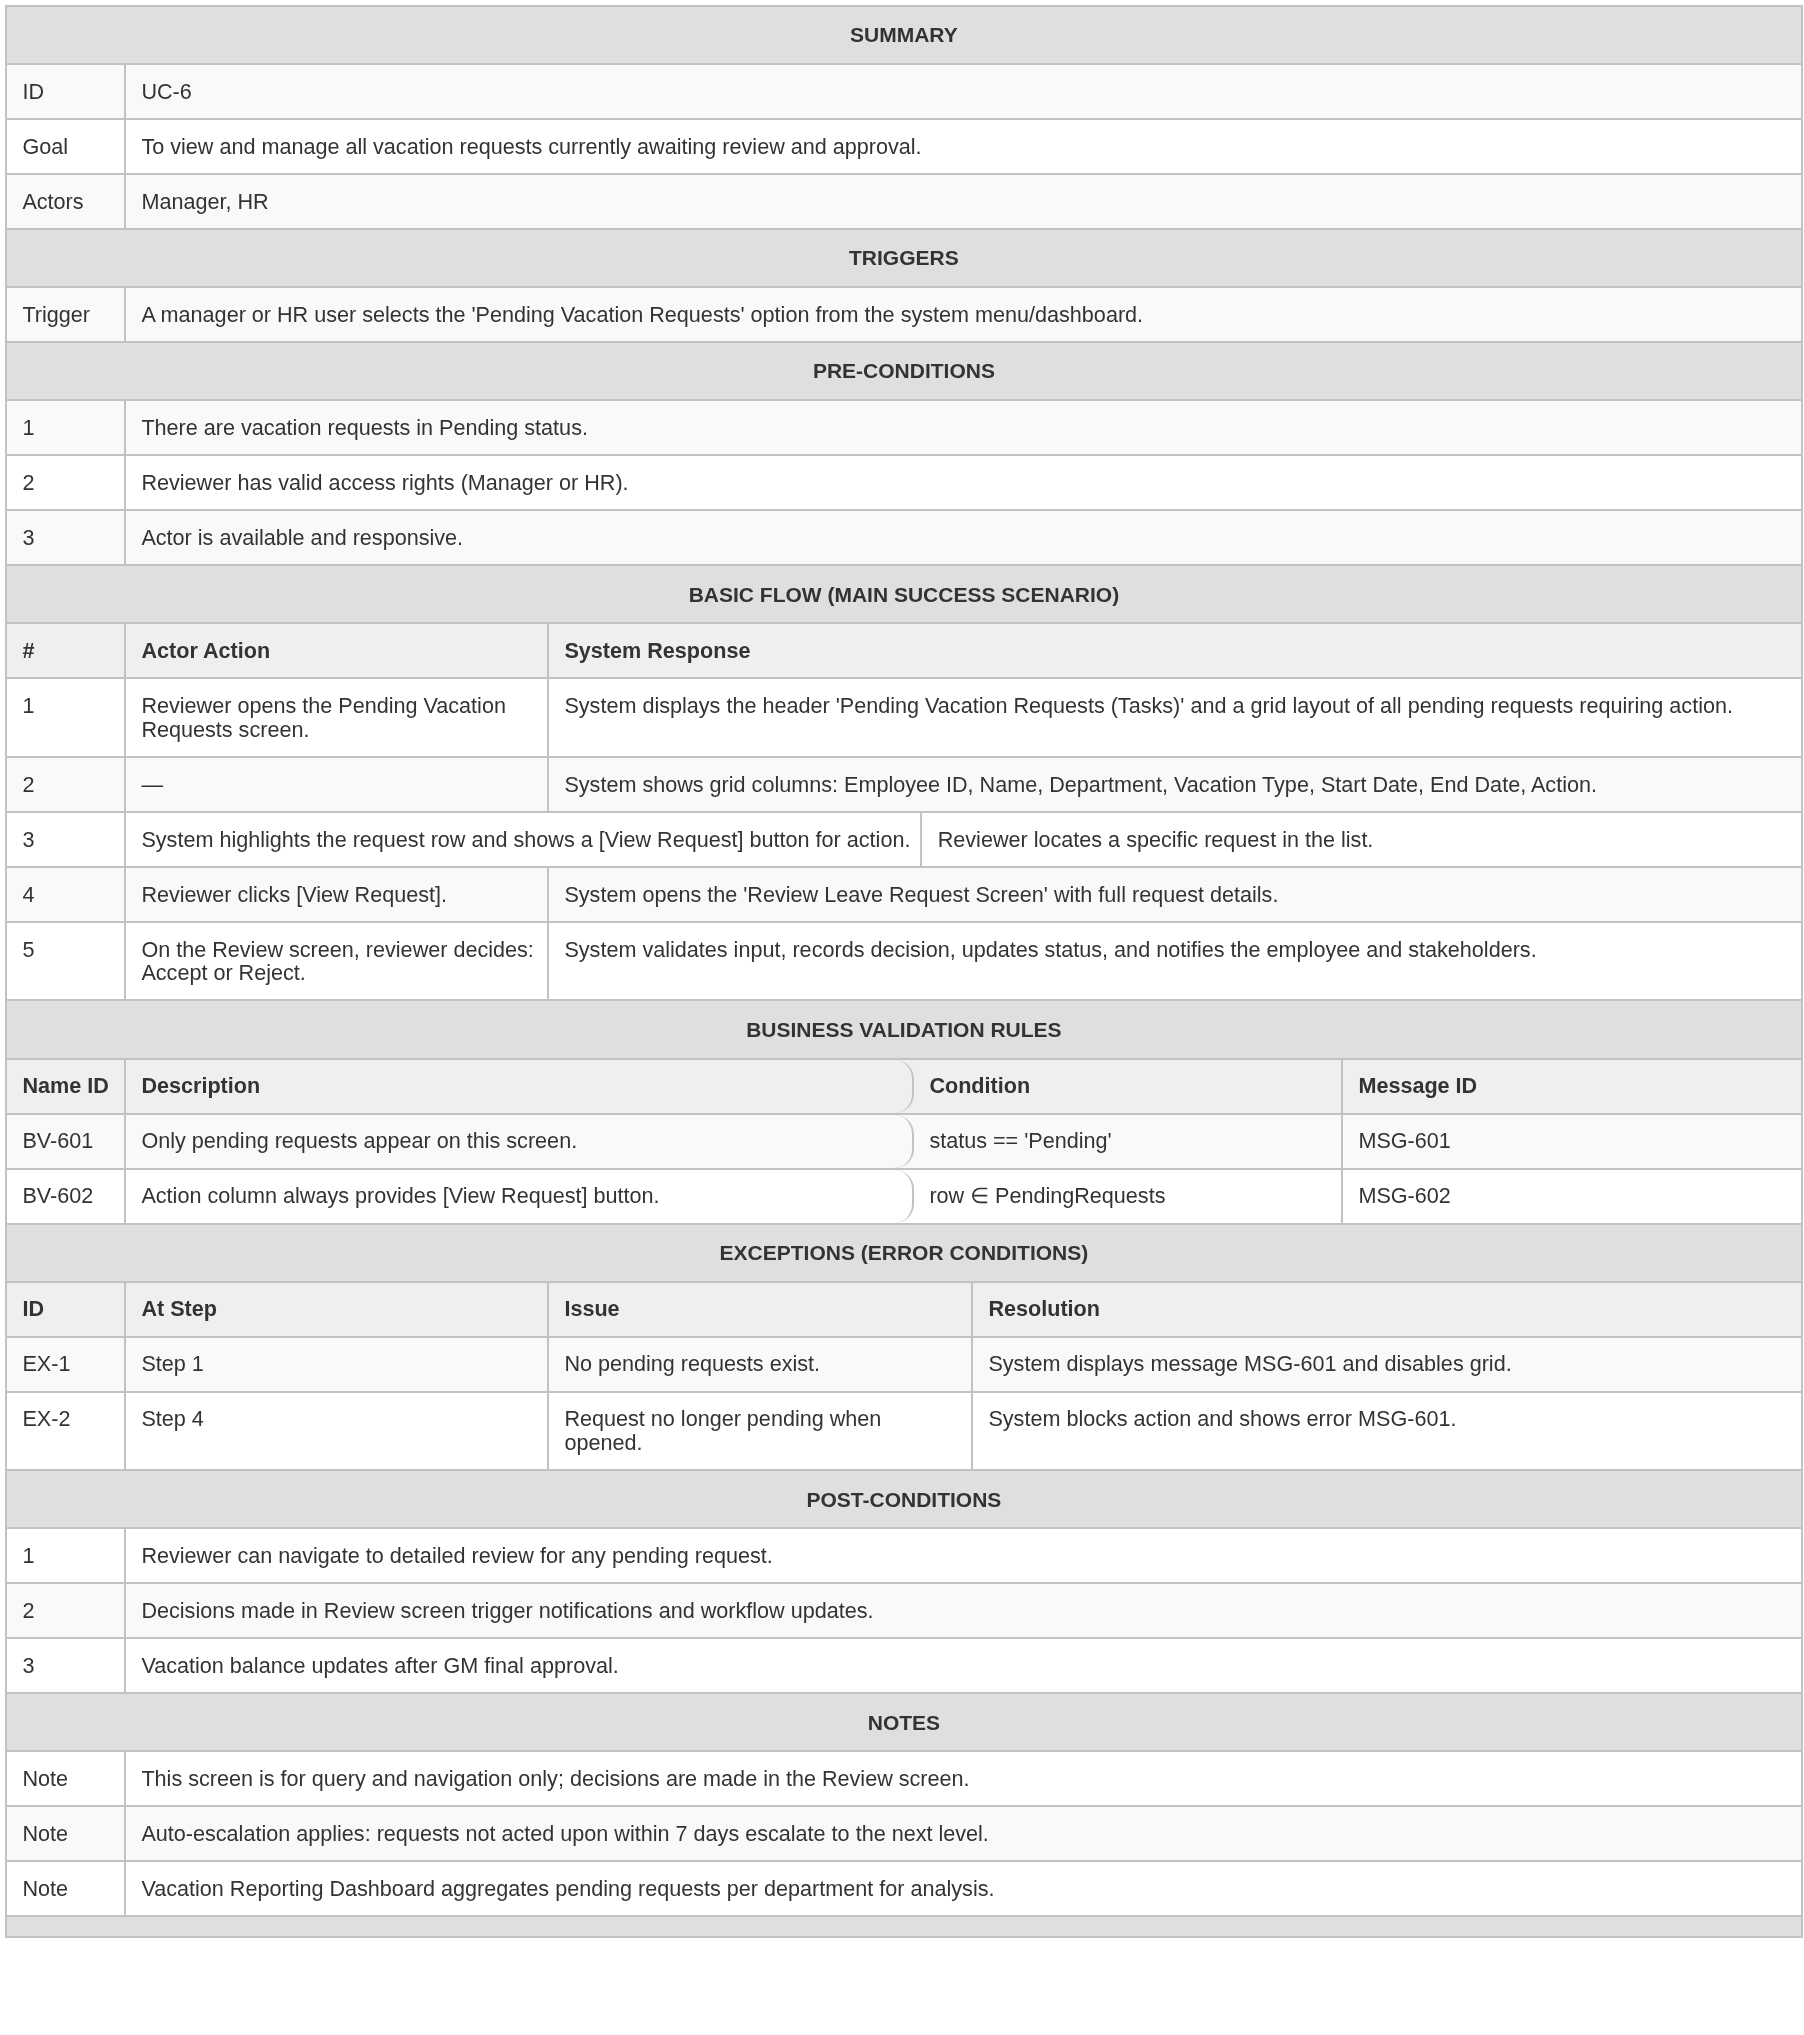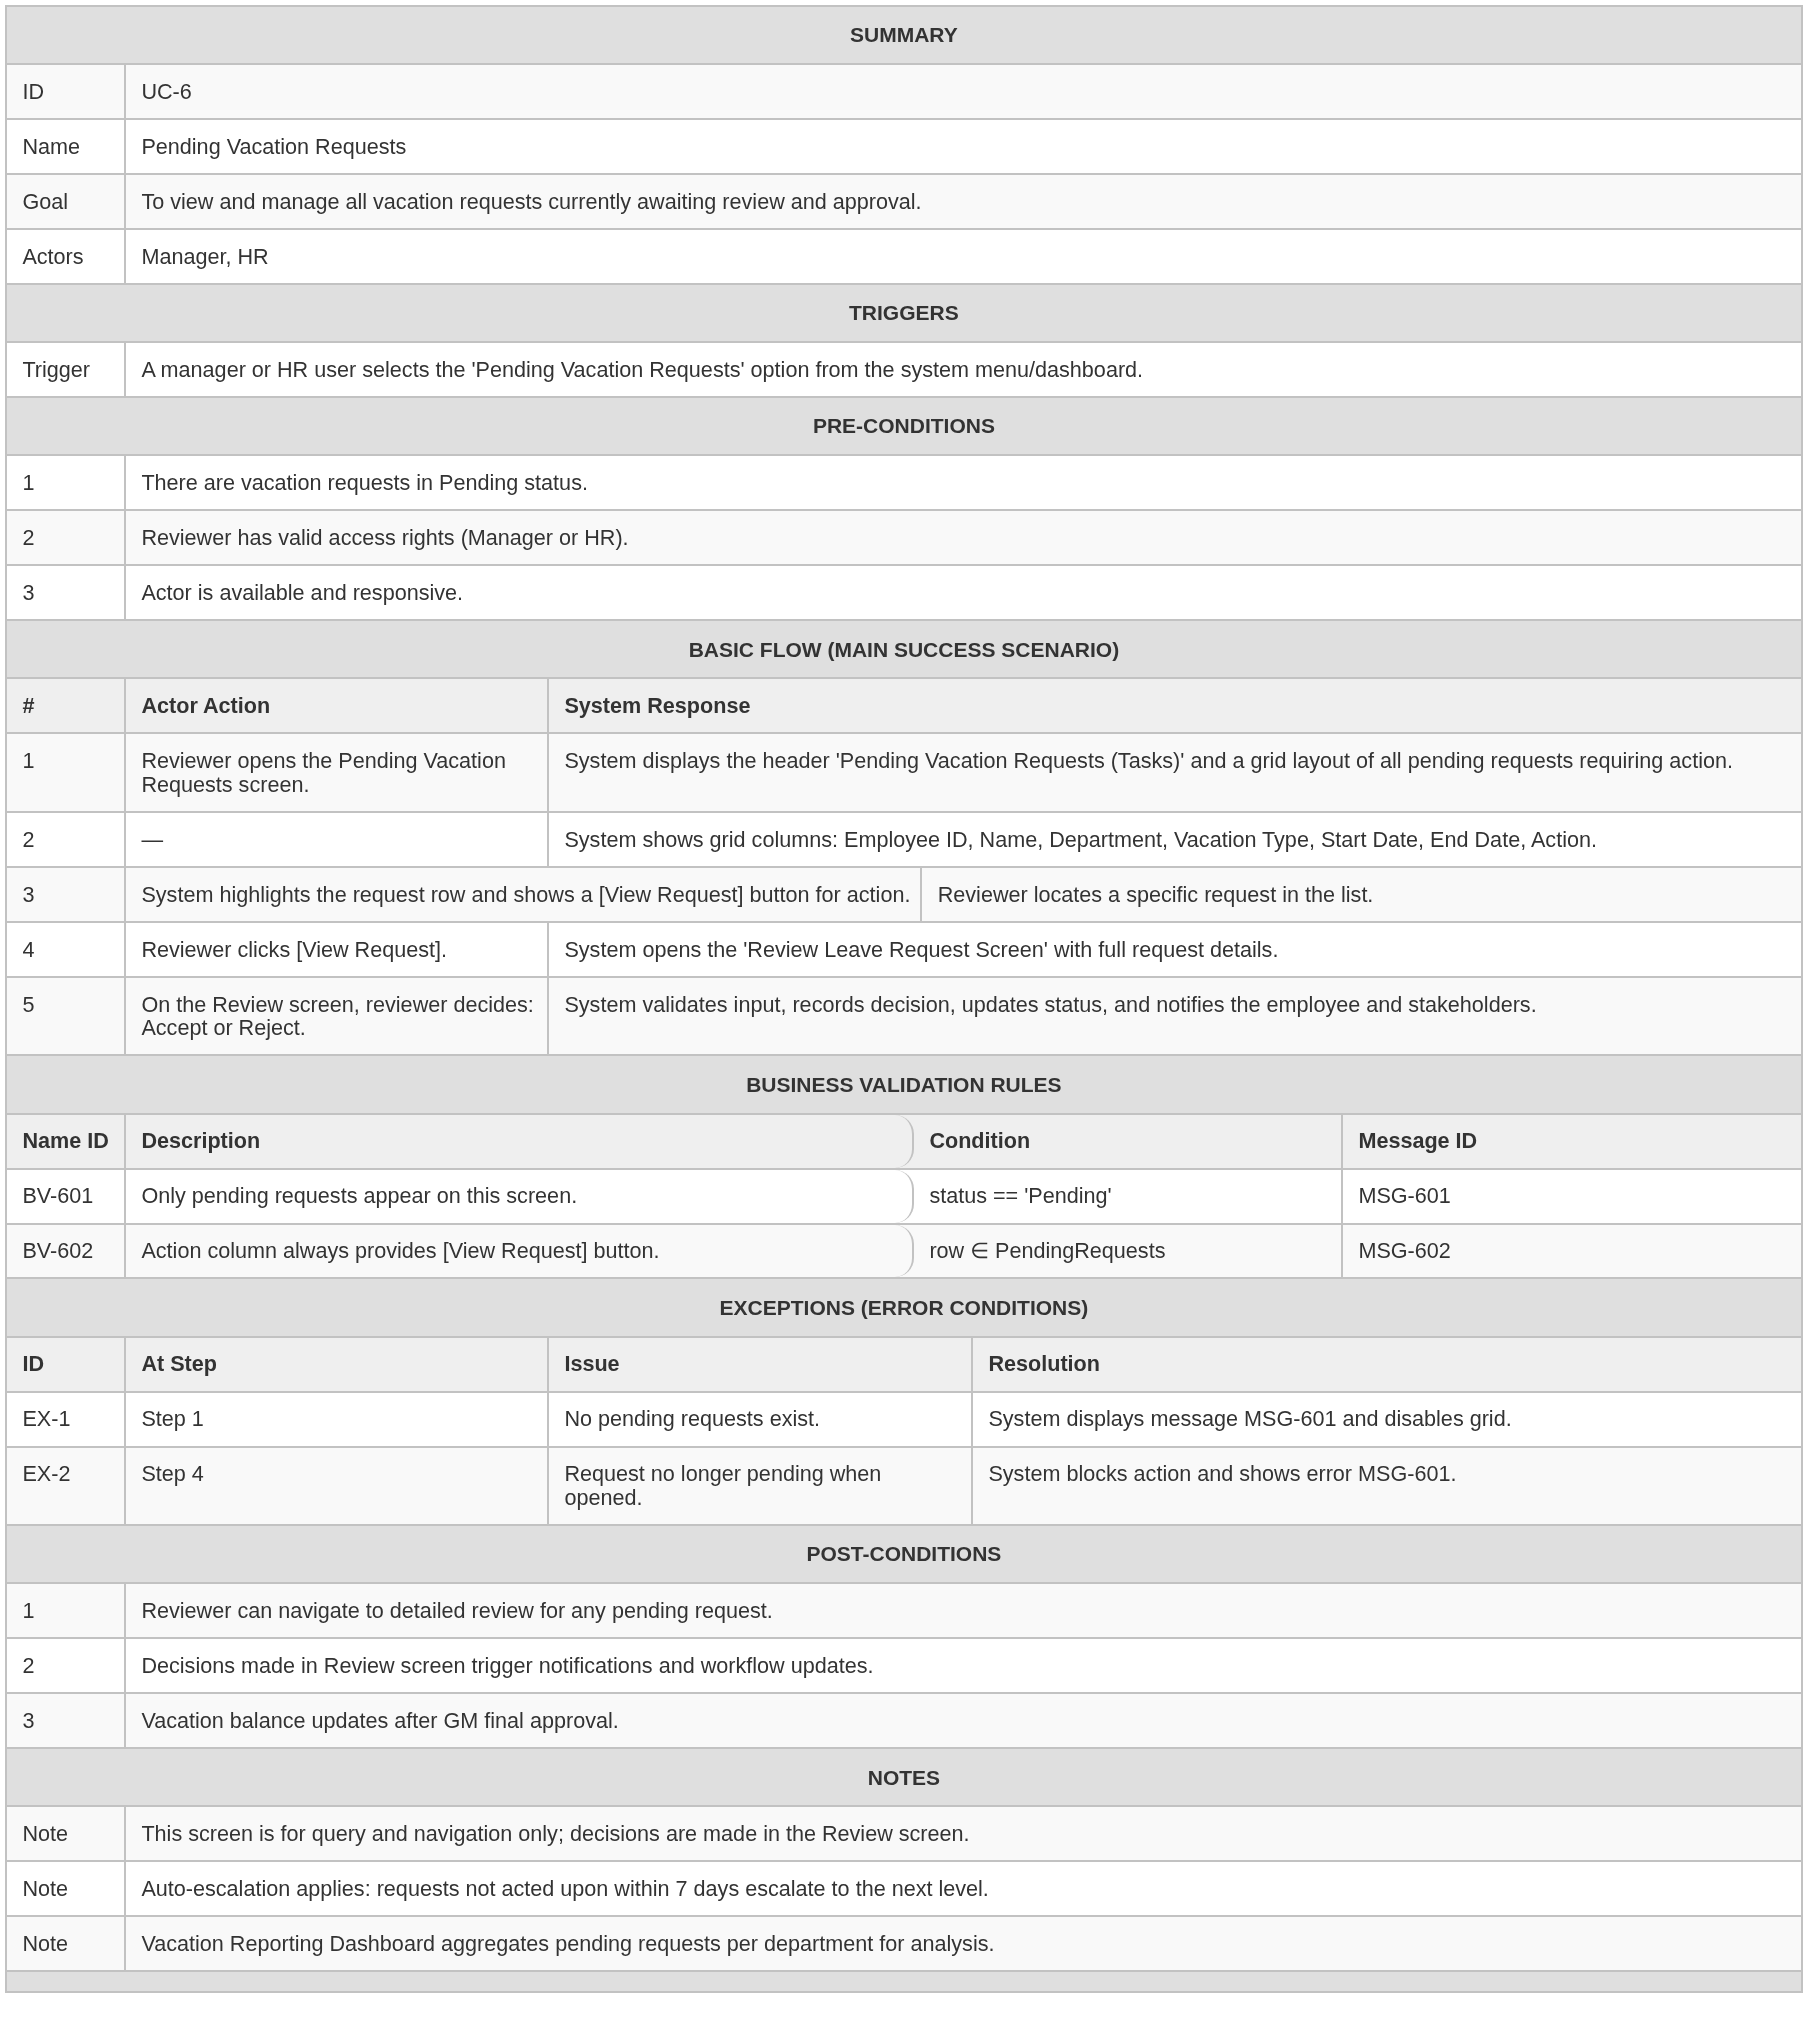--- a/index.html
+++ b/index.html
@@ -61,24 +61,20 @@
 <div class="uc-table">
 
   <div class="row sec">
     <div class="sec-title">SUMMARY</div>
   </div>
   <div class="row">
     <div class="cell c1">ID</div>
     <div class="cell">UC-6</div>
   </div>
   <div class="row">
-    <div class="cell c1">Name</div>
-    <div class="cell">Pending Vacation Requests</div>
-  </div>
-  <div class="row">
     <div class="cell c1">Goal</div>
     <div class="cell">To view and manage all vacation requests currently awaiting review and approval.</div>
   </div>
   <div class="row">
     <div class="cell c1">Actors</div>
     <div class="cell">Manager, HR</div>
   </div>
 
   <div class="row sec">
     <div class="sec-title">TRIGGERS</div>

